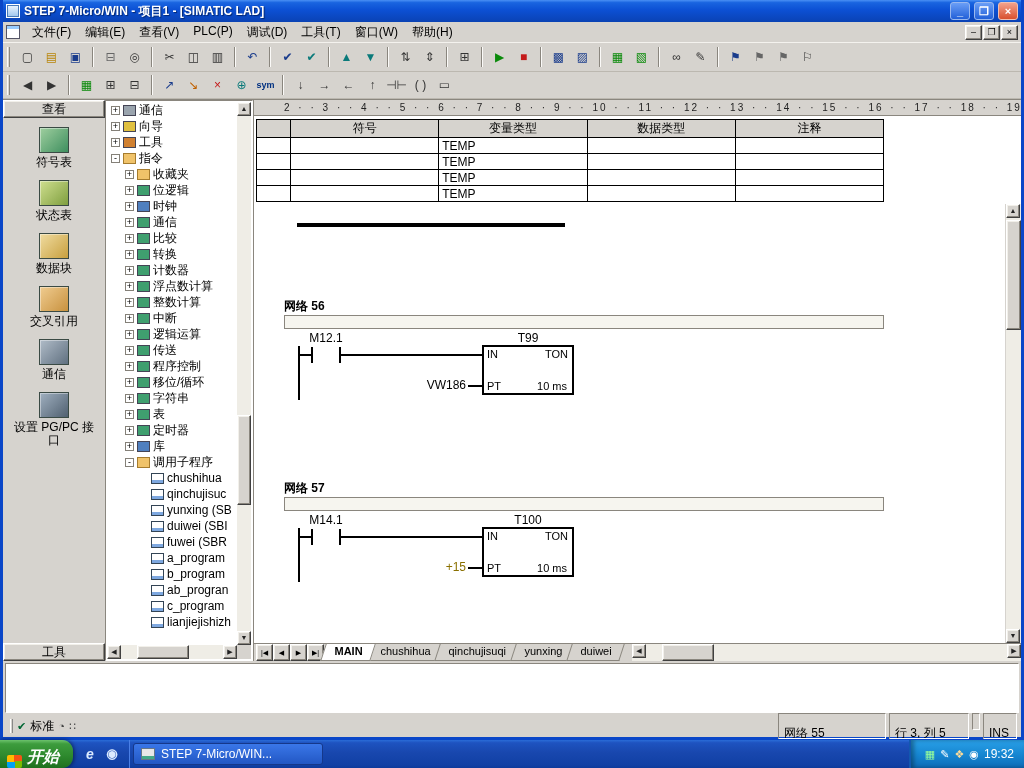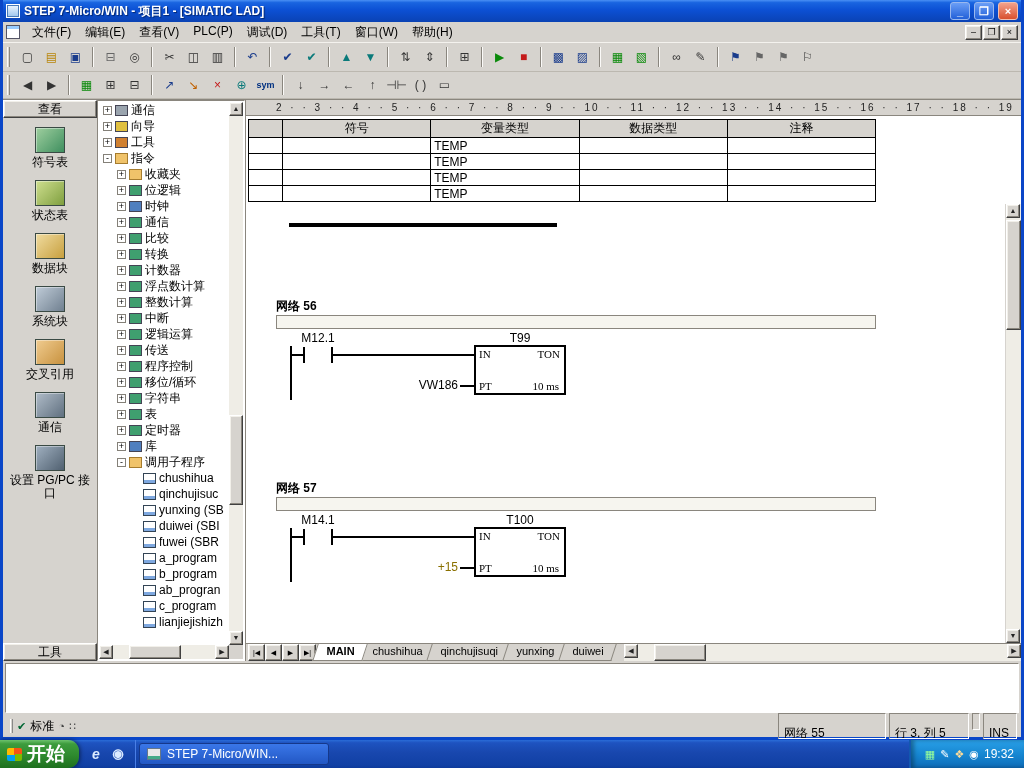--- a/index.html
+++ b/index.html
@@ -30,21 +30,21 @@
   .tbtn { width:23px; height:22px; flex:none; background:#d6d3ce; border:1px solid #d6d3ce; font-size:12px; line-height:19px; text-align:center; color:#333; padding:0; font-family:inherit; }
   .tbtn.txt { font-size:9px; font-weight:bold; color:#003080; letter-spacing:0; }
   .tsep { width:2px; height:20px; border-left:1px solid #8a867e; border-right:1px solid #fbfaf8; margin:0 4px; flex:none; }
   .c-yel{color:#b8860b} .c-blu{color:#1a3c8c} .c-grn{color:#0a8a0a} .c-red{color:#c41a1a}
   .c-tea{color:#0a7a7a} .c-org{color:#c06000} .c-gry{color:#666}
 
   
   .main { flex:1; display:flex; min-height:0; border-top:1px solid #8a867e; }
 
   
-  .navbar { width:94px; flex:none; background:#d6d3ce; display:flex; flex-direction:column; }
+  .navbar { width:102px; flex:none; background:#d6d3ce; display:flex; flex-direction:column; }
   .nav-header,.nav-footer { height:18px; flex:none; font-size:12px; padding:0; font-family:inherit; }
   .nav-items { flex:1; display:flex; flex-direction:column; align-items:center; padding-top:4px; overflow:hidden; }
   .nav-item { width:100%; display:flex; flex-direction:column; align-items:center; padding:5px 2px 6px; }
   .nav-icon { width:30px; height:26px; border:1px solid #3a4a44; margin-bottom:3px; box-shadow:inset 1px 1px #ffffff66; }
   .nav-label { font-size:12px; line-height:13px; text-align:center; width:88px; }
   .sb-prog .nav-icon{background:linear-gradient(135deg,#8fbf9f,#2f7f4f)}
   .sb-sym  .nav-icon{background:linear-gradient(135deg,#9fcf9f,#3f8f5f)}
   .sb-stat .nav-icon{background:linear-gradient(135deg,#cfdf8f,#7f9f3f)}
   .sb-data .nav-icon{background:linear-gradient(135deg,#f0dca0,#c8a03f)}
   .sb-sysb .nav-icon{background:linear-gradient(135deg,#c0ccd8,#708090)}
@@ -101,21 +101,21 @@
   .circuit { position:relative; height:74px; }
   .rail { position:absolute; left:14px; top:13px; width:2px; height:54px; background:#000; }
   .wire { position:absolute; background:#000; height:2px; }
   .w1 { left:16px; top:21px; width:11px; }
   .cbar { position:absolute; width:2px; height:16px; top:14px; background:#000; }
   .b1 { left:27px; } .b2 { left:55px; }
   .w2 { left:57px; top:21px; width:141px; }
   .contact-label { position:absolute; left:14px; top:-2px; width:56px; text-align:center; font-size:12px; }
   .timer-label { position:absolute; left:198px; top:-2px; width:92px; text-align:center; font-size:12px; }
   .tbox { position:absolute; left:198px; top:12px; width:92px; height:50px; border:2px solid #000; background:#fff; }
-  .tbox span { position:absolute; font-size:11px;font-family:Liberation Serif, serif; }
+  .tbox span { position:absolute; font-size:11px; }
   .p-in{left:3px;top:1px} .p-type{right:4px;top:1px} .p-pt{left:3px;bottom:1px} .p-ms{right:5px;bottom:1px}
   .w3 { left:184px; top:52px; width:14px; }
   .pt-operand { position:absolute; left:124px; top:45px; width:58px; text-align:right; font-size:12px; }
   #net57 .pt-operand { color:#8a7000; }
 
   
   .tabbar { height:18px; flex:none; background:#d6d3ce; border-top:1px solid #8a867e; display:flex; align-items:stretch; padding-left:2px; }
   .tabnav { width:17px; flex:none; font-size:7px; line-height:14px; text-align:center; padding:0; }
   .tabs { display:flex; margin-left:3px; }
   .tab { padding:1px 10px 0; background:#d6d3ce; border:1px solid #8a867e; border-top:none; font-size:11px; transform:skewX(-18deg); margin-left:-4px; white-space:nowrap; }
@@ -130,23 +130,23 @@
   .sb-handle { width:3px; height:14px; border-left:1px solid #fff; border-right:1px solid #888; }
   .sb-check { color:#063; font-size:11px; }
   .sb-ic { font-size:11px; color:#444; }
   .sb-flex { flex:1; }
   .sb-cell { height:17px; border:1px solid; border-color:#8a867e #fff #fff #8a867e; padding:12px 5px; font-size:12px; line-height:15px; white-space:nowrap; overflow:hidden; }
   .sb-cell.w1{width:108px} .sb-cell.w2{width:80px} .sb-cell.w3{width:8px;padding:0} .sb-cell.w4{width:34px}
 
   
   .taskbar { height:28px; flex:none; display:flex; align-items:stretch;
     background:linear-gradient(180deg,#2a6cd8 0%,#1e53c0 10%,#1847ae 45%,#1140a4 90%,#0d3a9a); }
-  .start { display:flex; align-items:center; gap:5px; padding:0 14px 0 7px; border-radius:0 11px 11px 0;
+  .start { display:flex; align-items:flex-end; gap:5px; padding:0 14px 0 7px; border-radius:0 11px 11px 0;
     background:linear-gradient(180deg,#6cc26c 0%,#3d9c3d 14%,#2e8a2e 55%,#1e701e); box-shadow:1px 0 4px #00000088;
-    color:#fff; font-weight:bold; font-size:19px; border:none; }
+    color:#fff; font-weight:bold; font-style:italic; font-size:16px; border:none; }
   .xp-logo { width:15px; height:13px; border-radius:2px; flex:none;
     background:conic-gradient(#f65314 0 25%,#7cbb00 0 50%,#00a1f1 0 75%,#ffbb00 0); }
   .qlaunch { display:flex; align-items:center; gap:4px; padding:0 8px; border-right:1px solid #4a7fe6; }
   .ql { width:18px; height:18px; text-align:center; line-height:18px; font-weight:bold; color:#dcebff; background:none; border:none; padding:0; }
   .ql-e { font-style:italic; font-size:14px; }
   .task { display:flex; align-items:center; gap:6px; width:190px; margin:3px 3px; padding:0 7px;
     background:linear-gradient(#3a77e8,#2257c4); border:1px solid #15388a; border-radius:3px; color:#fff; font-size:12px; }
   .task-icon { width:14px; height:12px; flex:none; background:#e8e8e8; border:1px solid #678; box-shadow:inset 0 -3px #4a8; }
   .task-label { white-space:nowrap; overflow:hidden; }
   .tray { margin-left:auto; display:flex; align-items:center; gap:5px; padding:0 10px 0 14px; color:#fff;
@@ -267,24 +267,20 @@
               <span class="nav-icon"></span>
               <span class="nav-label">符号表</span>
             </div>
             <div class="nav-item sb-stat">
               <span class="nav-icon"></span>
               <span class="nav-label">状态表</span>
             </div>
             <div class="nav-item sb-data">
               <span class="nav-icon"></span>
               <span class="nav-label">数据块</span>
-            </div>
-            <div class="nav-item sb-sysb">
-              <span class="nav-icon"></span>
-              <span class="nav-label">系统块</span>
             </div>
             <div class="nav-item sb-xref">
               <span class="nav-icon"></span>
               <span class="nav-label">交叉引用</span>
             </div>
             <div class="nav-item sb-comm">
               <span class="nav-icon"></span>
               <span class="nav-label">通信</span>
             </div>
             <div class="nav-item sb-pgpc">

